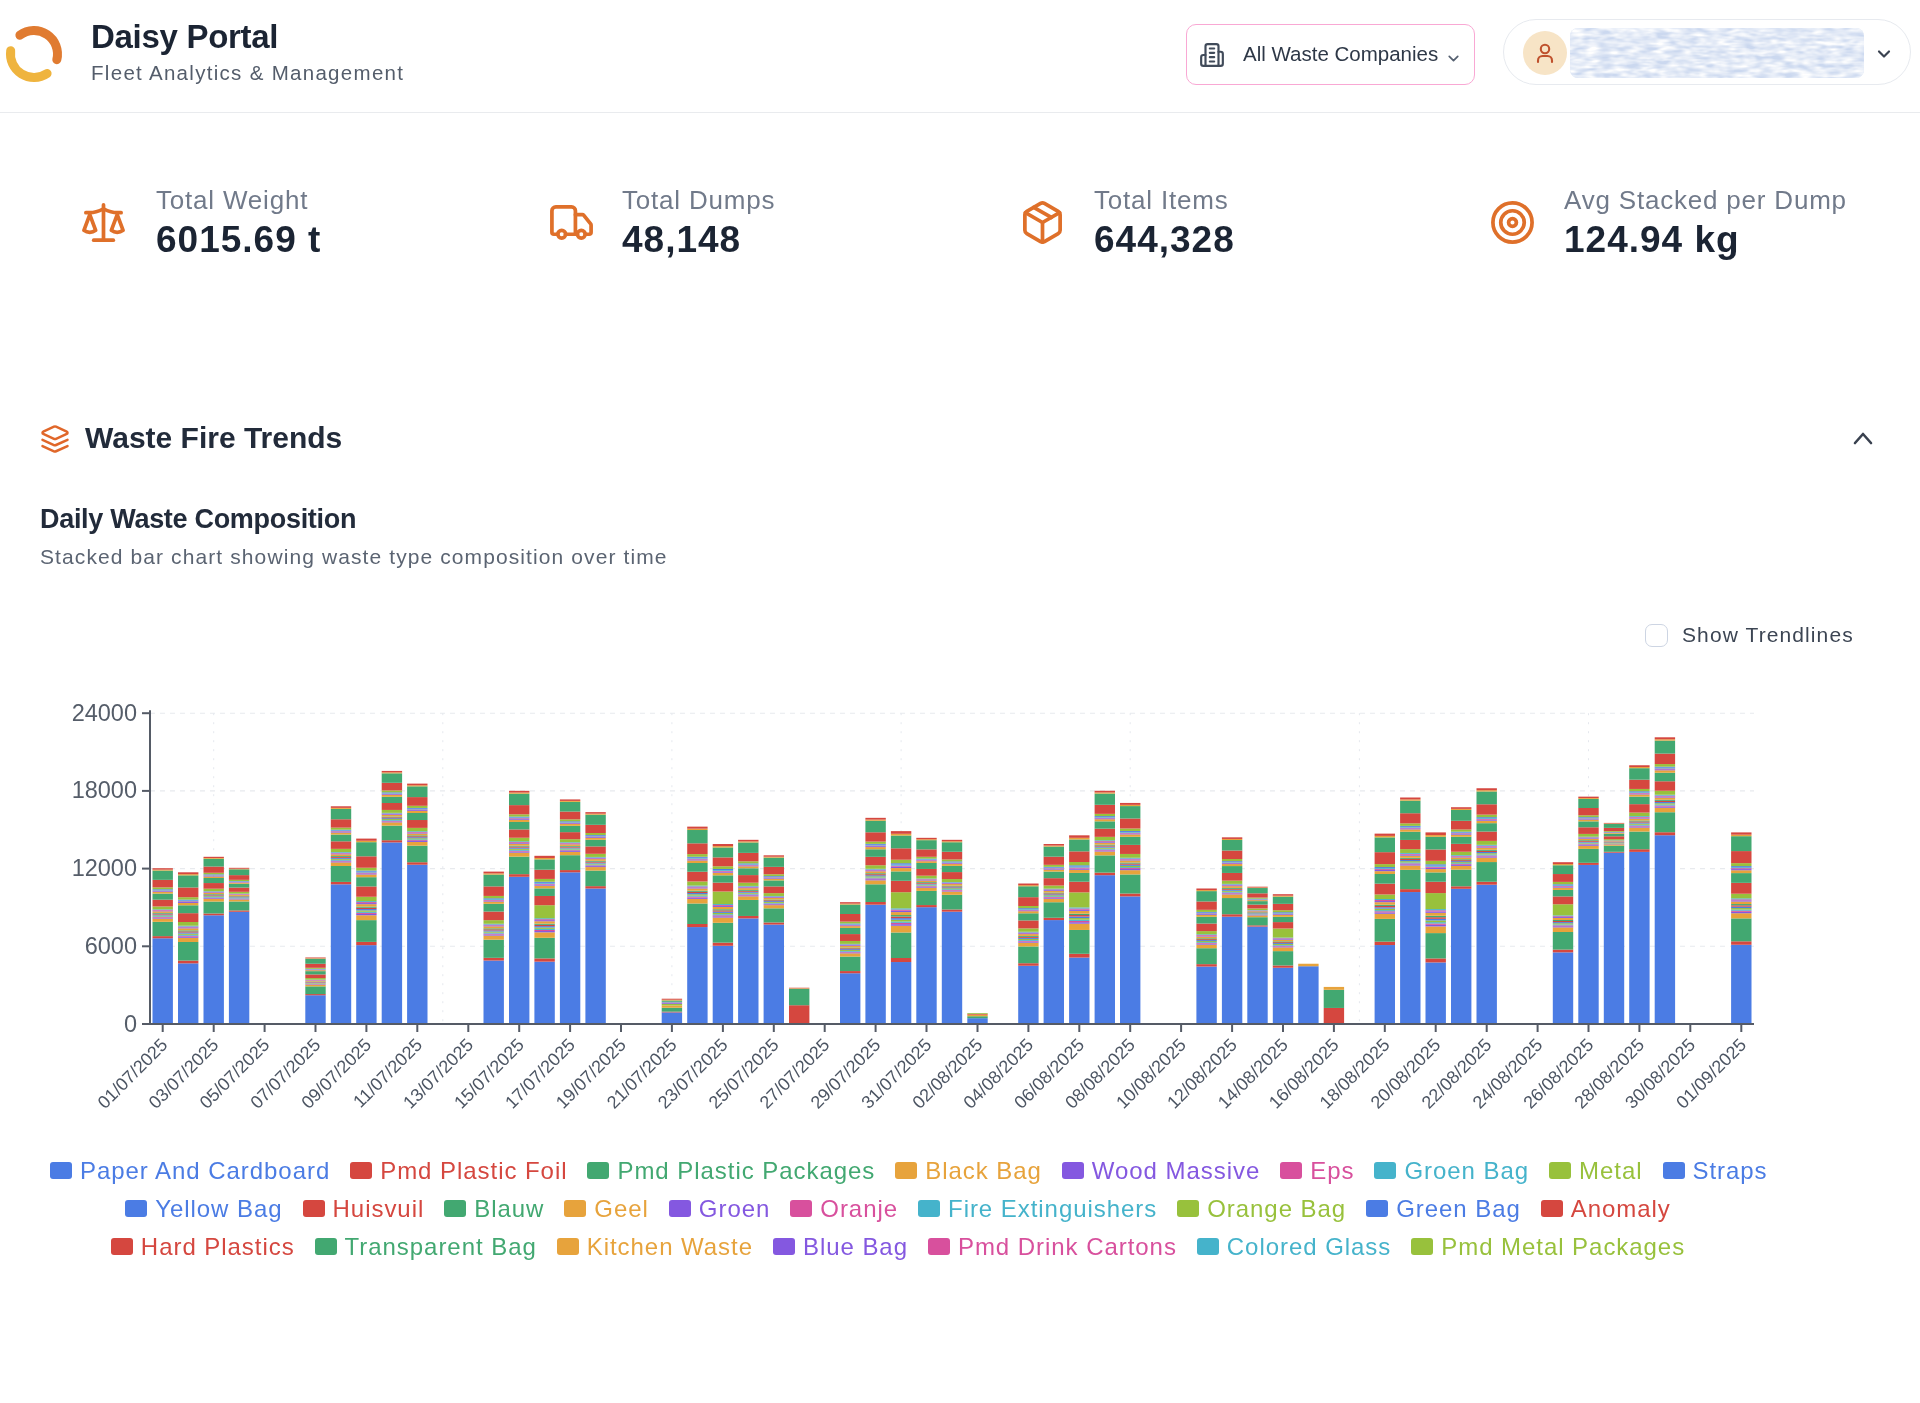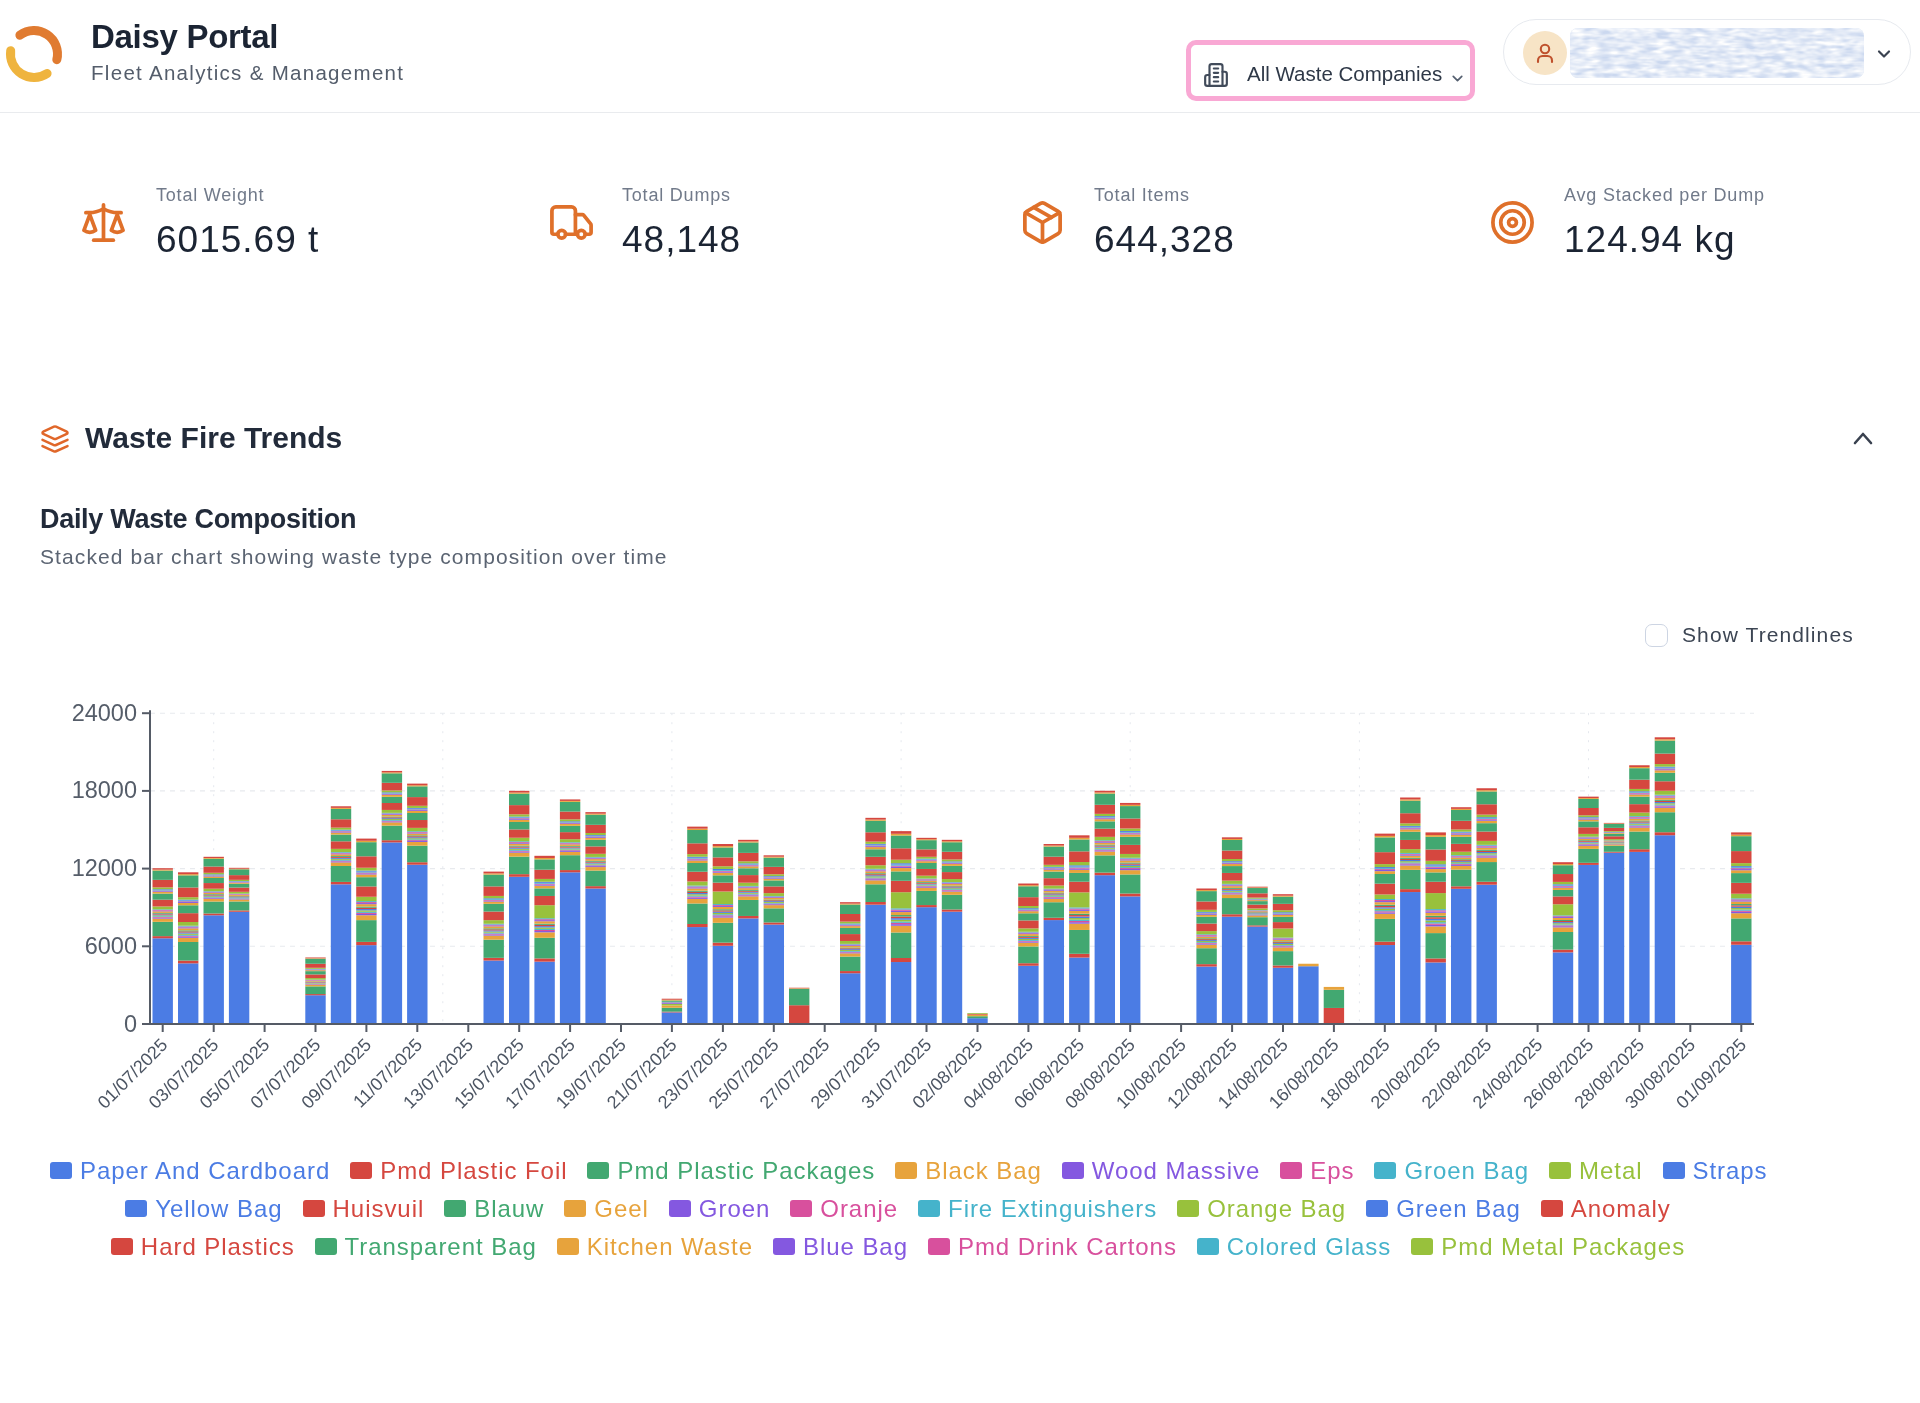--- a/index.html
+++ b/index.html
@@ -4,29 +4,29 @@
 <style>
 * { margin:0; padding:0; box-sizing:border-box; }
 html,body { width:1920px; height:1403px; background:#fff;
   font-family:"Liberation Sans", sans-serif; position:relative; overflow:hidden; }
 .abs { position:absolute; }
 .hdr { position:absolute; left:0; top:0; width:1920px; height:113px;
   background:#fff; border-bottom:1px solid #e9ebee; }
 .brandname { position:absolute; left:91px; top:18px; font-size:33px; font-weight:700; letter-spacing:-0.3px; color:#1b2433; }
 .brandsub { position:absolute; left:91px; top:61px; font-size:20.5px; letter-spacing:1.3px; color:#545d6b; }
 .cobtn { position:absolute; left:1186px; top:24px; width:289px; height:61px;
-  border:5px solid #f9a8d4; border-radius:10px; background:#fff;margin-top:16px; }
+  border:1px solid #f9a8d4; border-radius:10px; background:#fff; }
 .cobtn .t { position:absolute; left:56px; top:17px; font-size:20.5px; font-weight:500; letter-spacing:0px; color:#2e3847; }
 .userpill { position:absolute; left:1503px; top:19px; width:408px; height:66px;
   border:1px solid #e7eaef; border-radius:33px; background:#fff; }
 .avatar { position:absolute; left:19px; top:11px; width:44px; height:44px;
   border-radius:50%; background:#f7e4c6; }
 .blur { position:absolute; left:66px; top:8px; }
-.statlbl { position:absolute; font-size:18px; letter-spacing:0.8px; color:#717a8a; }
-.statval { position:absolute; font-size:37px; font-weight:400; color:#1b2433; letter-spacing:1px; }
+.statlbl { position:absolute; font-size:26px; letter-spacing:0.8px; color:#717a8a; }
+.statval { position:absolute; font-size:37px; font-weight:700; color:#1b2433; letter-spacing:1px; }
 .secttl { position:absolute; left:85px; top:421px; font-size:30px; font-weight:700; color:#222b3a; }
 .dwc { position:absolute; left:40px; top:504px; font-size:27px; font-weight:700; letter-spacing:-0.3px; color:#222b3a; }
 .dwcsub { position:absolute; left:40px; top:545px; font-size:21px; letter-spacing:1.1px; color:#5b6472; }
 .cbx { position:absolute; left:1645px; top:624px; width:23px; height:23px;
   border:1.6px solid #cdd5e3; border-radius:7px; background:#fff; }
 .cblbl { position:absolute; left:1682px; top:623px; font-size:21px; letter-spacing:1.1px; color:#3c4553; }
 .legend { position:absolute; left:40px; top:1155px; width:1716px; text-align:center; }
 .lrow { height:38px; line-height:30px; white-space:nowrap; }
 .li { display:inline-flex; align-items:center; margin:0 10px; font-size:24px; letter-spacing:0.95px; vertical-align:middle; }
 .sw { display:inline-block; width:22px; height:17px; border-radius:3px; margin-right:8px; flex:none; }

